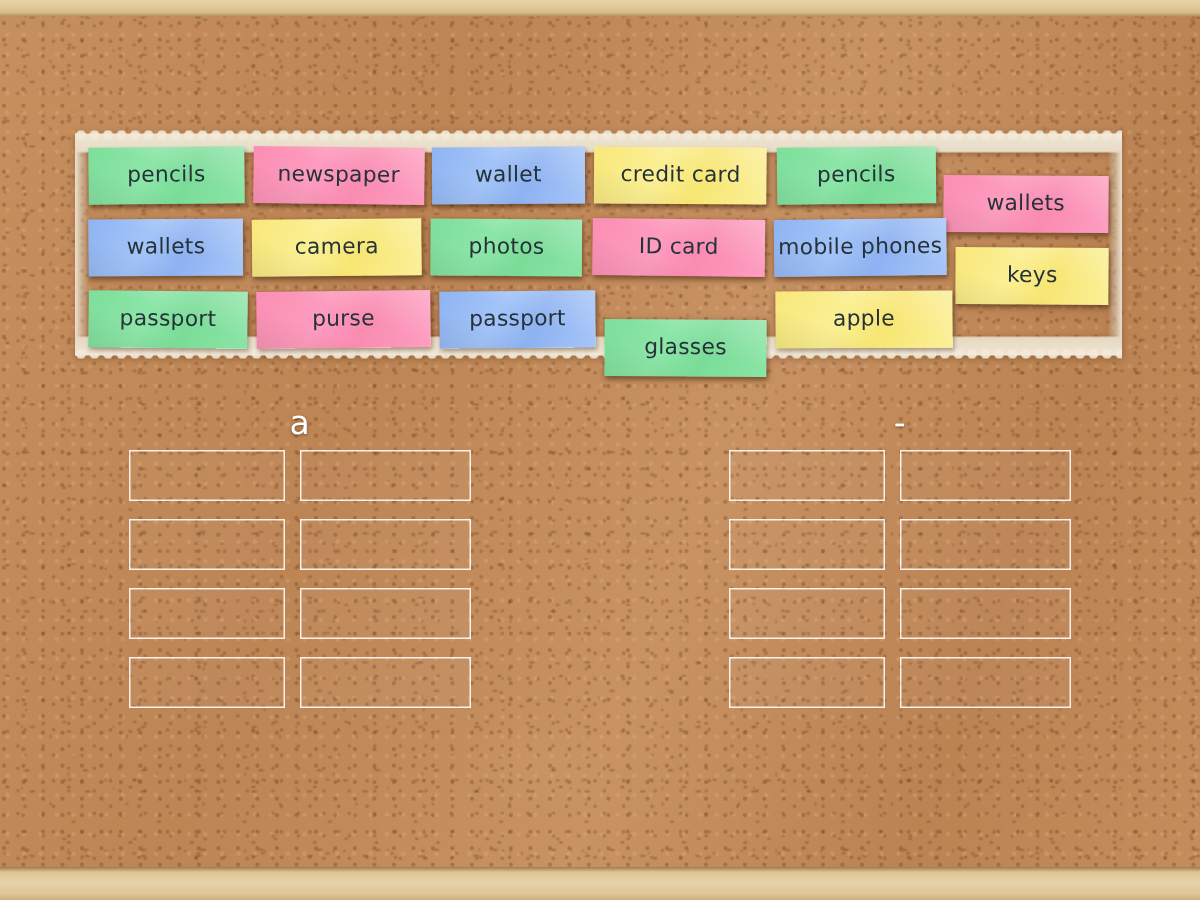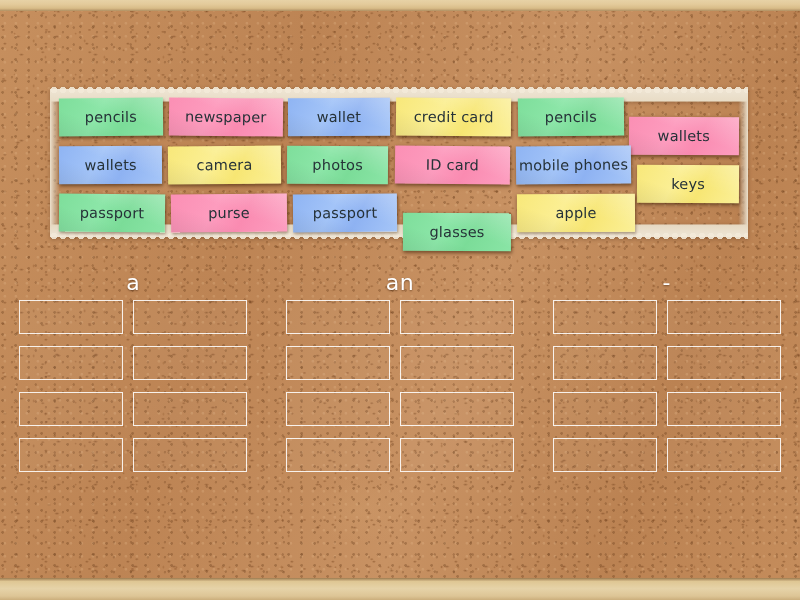--- a/index.html
+++ b/index.html
@@ -275,33 +275,20 @@
         <div class="slot"></div>
         <div class="slot"></div>
         <div class="slot"></div>
         <div class="slot"></div>
         <div class="slot"></div>
         <div class="slot"></div>
         <div class="slot"></div>
       </div>
     </div>
 
-    <div class="group">
-      <div class="group-label">an</div>
-      <div class="slot-grid">
-        <div class="slot"></div>
-        <div class="slot"></div>
-        <div class="slot"></div>
-        <div class="slot"></div>
-        <div class="slot"></div>
-        <div class="slot"></div>
-        <div class="slot"></div>
-        <div class="slot"></div>
-      </div>
-    </div>
 
     <div class="group">
       <div class="group-label">-</div>
       <div class="slot-grid">
         <div class="slot"></div>
         <div class="slot"></div>
         <div class="slot"></div>
         <div class="slot"></div>
         <div class="slot"></div>
         <div class="slot"></div>

